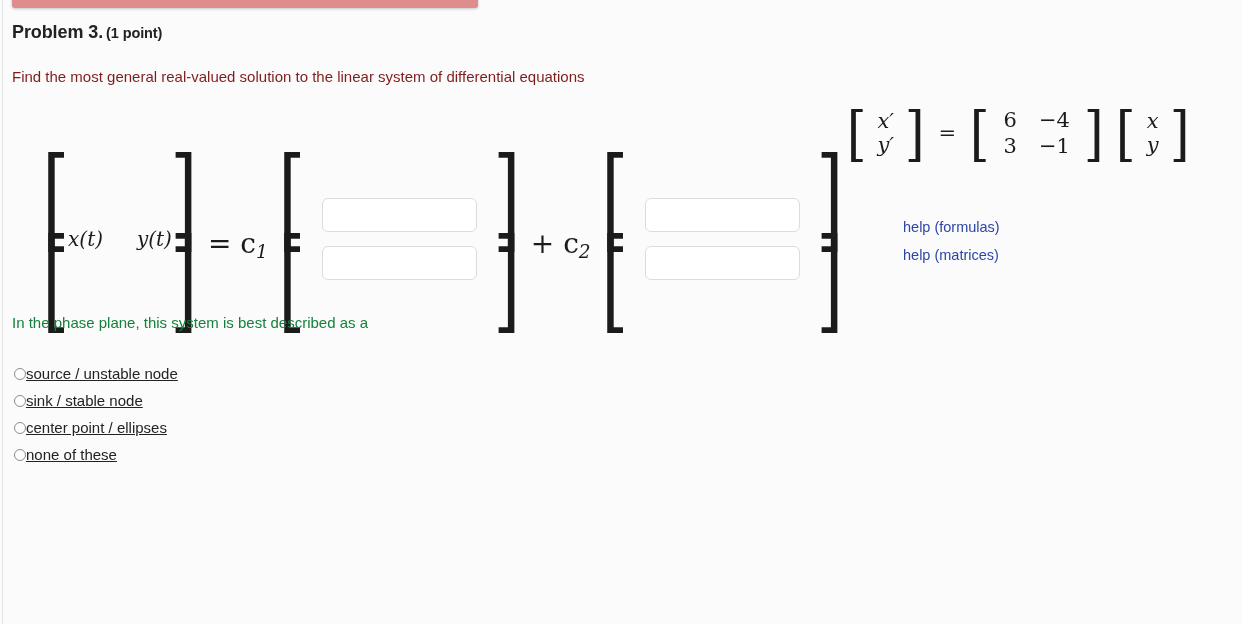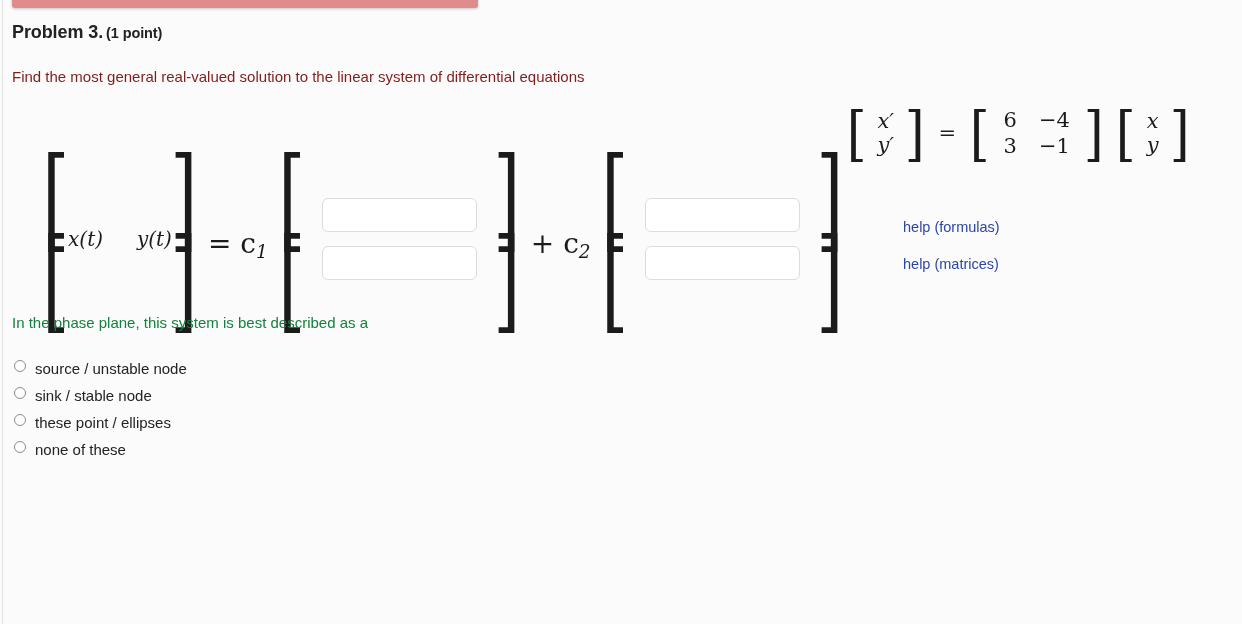--- a/index.html
+++ b/index.html
@@ -200,21 +200,21 @@
     outline: none;
   }
   .ans-field::placeholder { color: #b9b9b9; }
 
   .help-links {
     position: absolute;
     left: 903px;
     top: 216px;
     display: flex;
     flex-direction: column;
-    gap: 15px;
+    gap: 6px;
   }
   .help-links a {
     font-size: 14.5px;
     color: #2c46a8;
     text-decoration: none;
     line-height: 1.52;
   }
 
   
   .phase-text {
@@ -228,23 +228,24 @@
 
   .choices {
     position: absolute;
     left: 14px;
     top: 360px;
     display: flex;
     flex-direction: column;
   }
   .choice {
     display: flex;
+    align-items: center;
     height: 27px;
-    gap: 9px;
     cursor: pointer;
+    text-decoration: underline;
   }
   .radio {
     width: 12px;
     height: 12px;
     border-radius: 50%;
     border: 1px solid #8d8d8d;
     background: #fdfdfd;
     box-sizing: border-box;
     flex: none;
   }
@@ -352,21 +353,21 @@
     <label class="choice">
       <span class="radio"></span>
       <span class="choice-label">source / unstable node</span>
     </label>
     <label class="choice">
       <span class="radio"></span>
       <span class="choice-label">sink / stable node</span>
     </label>
     <label class="choice">
       <span class="radio"></span>
-      <span class="choice-label">these point / ellipses</span>
+      <span class="choice-label">center point / ellipses</span>
     </label>
     <label class="choice">
       <span class="radio"></span>
       <span class="choice-label">none of these</span>
     </label>
   </div>
 
 </div>
 
 </body></html>

